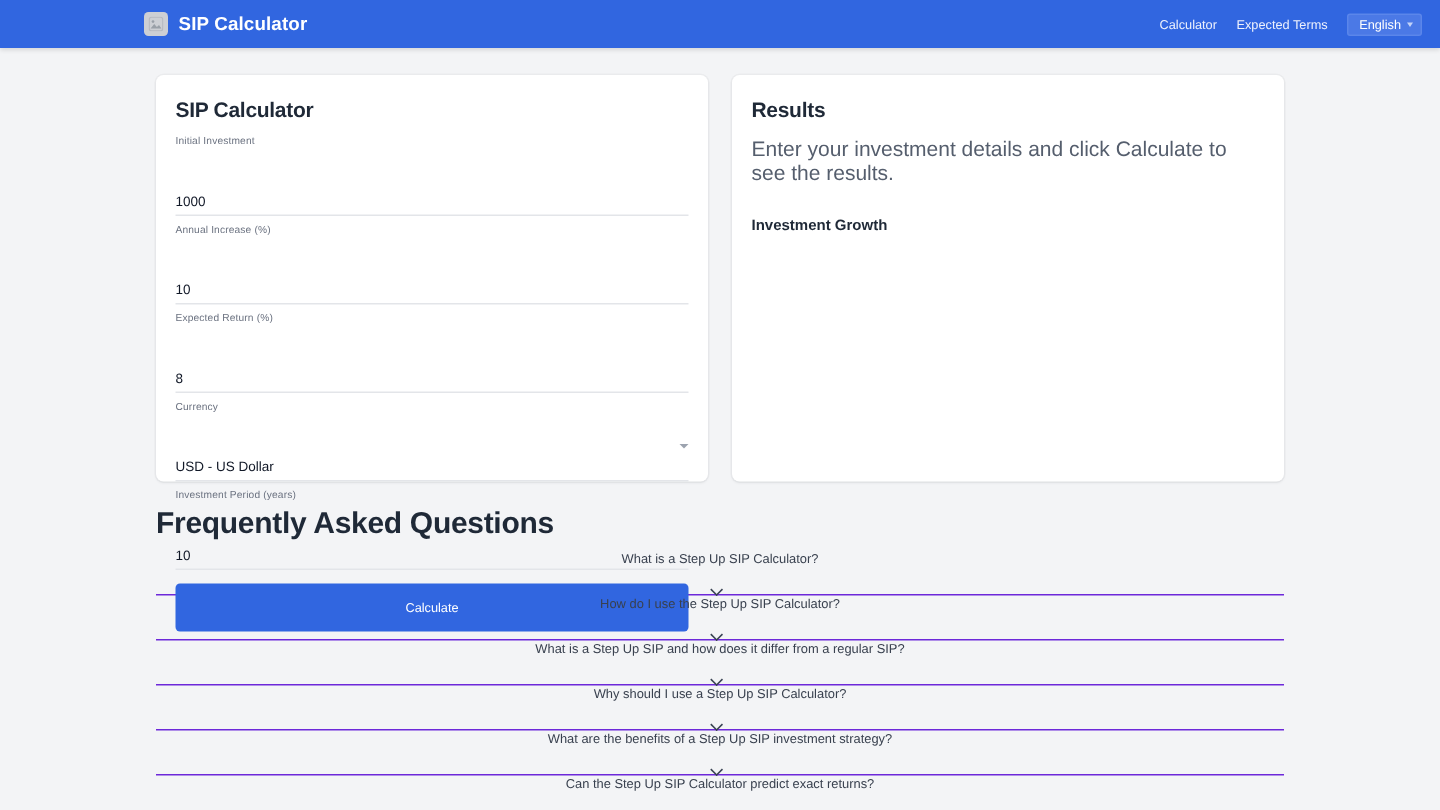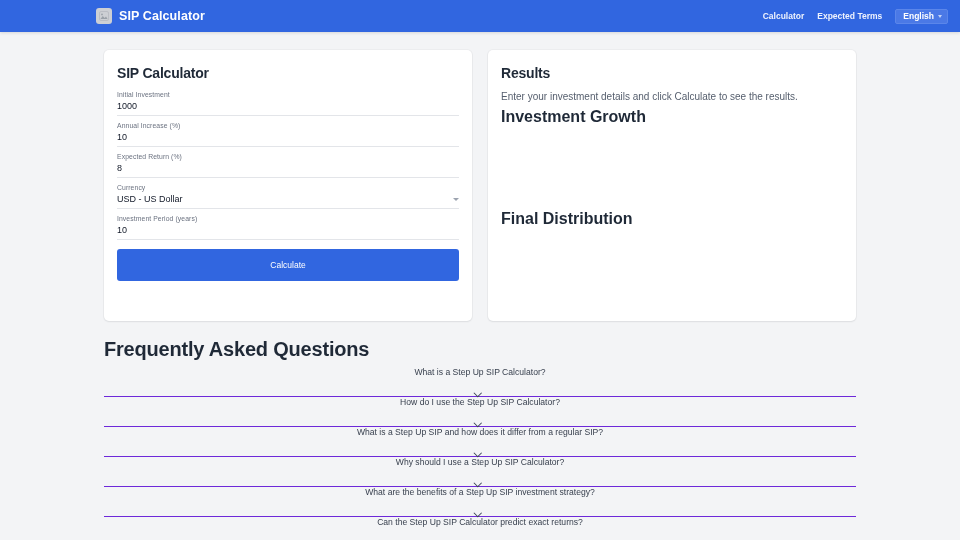--- a/index.html
+++ b/index.html
@@ -30,21 +30,21 @@
     overflow: hidden;
   }
   .brand-title {
     color: #ffffff;
     font-size: 12.5px;
     font-weight: bold;
     letter-spacing: .1px;
   }
   .nav-right {
     margin-left: auto;
-    display: flex; align-items: center; gap: 13px; font-weight: bold;
+    display: flex; align-items: center; gap: 13px;
   }
   .nav-link {
     color: #eef2fd;
     font-size: 8.5px;
     text-decoration: none;
     white-space: nowrap;
   }
   .lang-select {
     background: #4b79e6;
     border: 1px solid #5b86ea;
@@ -101,20 +101,21 @@
     align-items: center;
   }
   .field-value {
     font-size: 9px;
     color: #111827;
     background: transparent;
     border: none;
     outline: none;
     width: 100%;
     font-family: "Liberation Sans", sans-serif;
+    margin-top: 28px;
   }
   .select-caret {
     width: 0; height: 0;
     margin-left: auto;
     border-left: 3px solid transparent;
     border-right: 3px solid transparent;
     border-top: 3.5px solid #9ca3af;
     flex: none;
   }
   .calc-button {
@@ -126,26 +127,26 @@
     border-radius: 3px;
     color: #ffffff;
     font-size: 8.5px;
     font-family: "Liberation Sans", sans-serif;
     cursor: pointer;
     display: flex; align-items: center; justify-content: center;
   }
 
   
   .results-desc {
+    font-size: 14px;
+    color: #555e6d;
+    margin-bottom: 22px;
+  }
+  .results-section-title {
     font-size: 10px;
-    color: #555e6d;
-    margin-bottom: 6px;
-  }
-  .results-section-title {
-    font-size: 16px;
     font-weight: bold;
     color: #1f2937;
   }
   .chart-placeholder { height: 84px; }
 
   
   .faq {
     width: 752px;
     margin: 17px auto 0 auto;
   }
@@ -256,21 +257,20 @@
       <button class="calc-button">Calculate</button>
     </div>
 
     <div class="card">
       <div class="card-title">Results</div>
       <div class="results-desc">Enter your investment details and click Calculate to see the results.</div>
 
       <div class="results-section-title">Investment Growth</div>
       <div class="chart-placeholder"></div>
 
-      <div class="results-section-title">Final Distribution</div>
       <div class="chart-placeholder"></div>
     </div>
 
   </div>
 
   <div class="faq">
     <div class="faq-title">Frequently Asked Questions</div>
 
     <div class="faq-item">
       <span class="faq-q">What is a Step Up SIP Calculator?</span>

